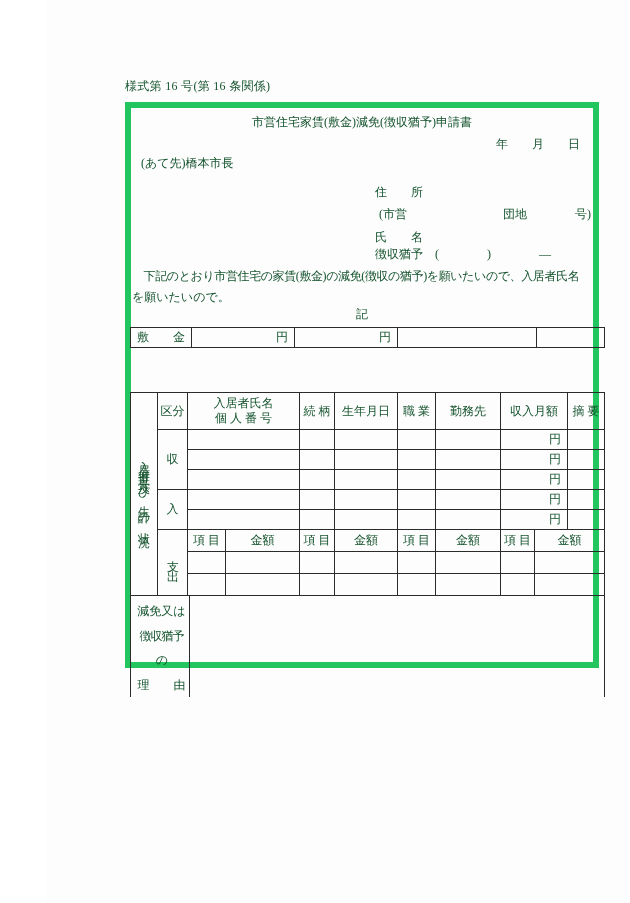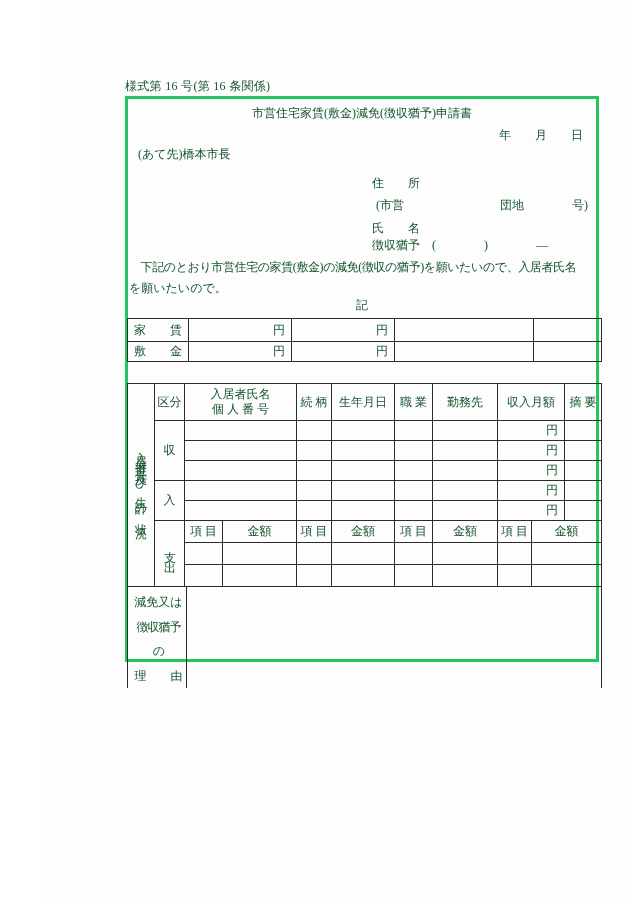--- a/index.html
+++ b/index.html
@@ -10,23 +10,23 @@
     background:#fdfdfd;
     font-family:"Liberation Serif","DejaVu Serif",serif;
     font-size:12px;
     color:#14532d;
     overflow:hidden;
     margin-left:47px;
   }
   .form-number { position:absolute; left:78px; top:78px; letter-spacing:0.3px; }
 
   .outer-box {
-    position:absolute; left:78px; top:96px;
+    position:absolute; left:78px; top:102px;
     width:474px; height:566px;
-    border:3px solid #22c55e;
+    border:6px solid #22c55e;
     text-decoration:underline;
   }
   .outer-box > div { position:absolute; white-space:nowrap; }
   .title    { top:6px;  left:0; width:100%; text-align:center; }
   .date-line{ top:28px; right:13px; }
   .addressee{ top:47px; left:10px; }
   .addr-label   { top:76px;  left:244px;text-align:center; }
   .housing-line { top:98px;  left:248px; }
   .name-label   { top:121px; left:244px; }
   .phone-line   { top:138px; left:244px; }
@@ -96,27 +96,20 @@
 
     <table class="t1">
       <colgroup>
         <col style="width:61px">
           <col style="width:103px">
           <col style="width:103px">
         <col style="width:139px">
           <col style="width:68px">
       </colgroup>
       <tbody>
-        <tr class="h23">
-          <td>家　　賃</td>
-          <td class="yen">円</td>
-          <td class="yen">円</td>
-          <td></td>
-          <td></td>
-        </tr>
         <tr class="h20">
           <td>敷　　金</td>
           <td class="yen">円</td>
           <td class="yen">円</td>
           <td></td>
           <td></td>
         </tr>
       </tbody>
     </table>
 

